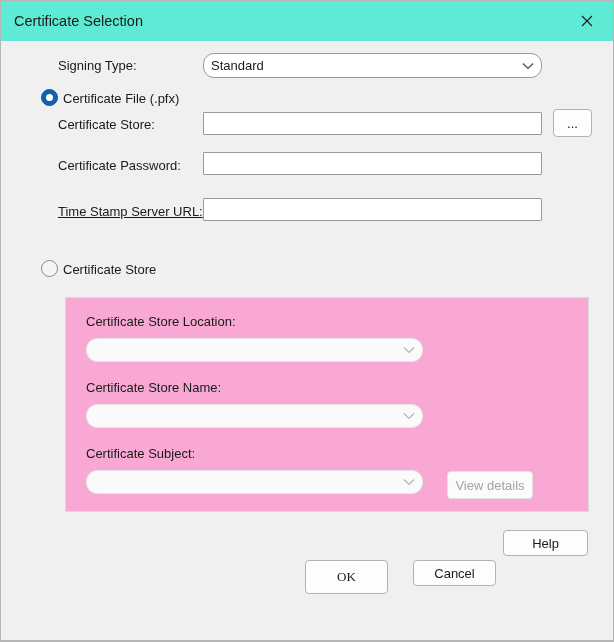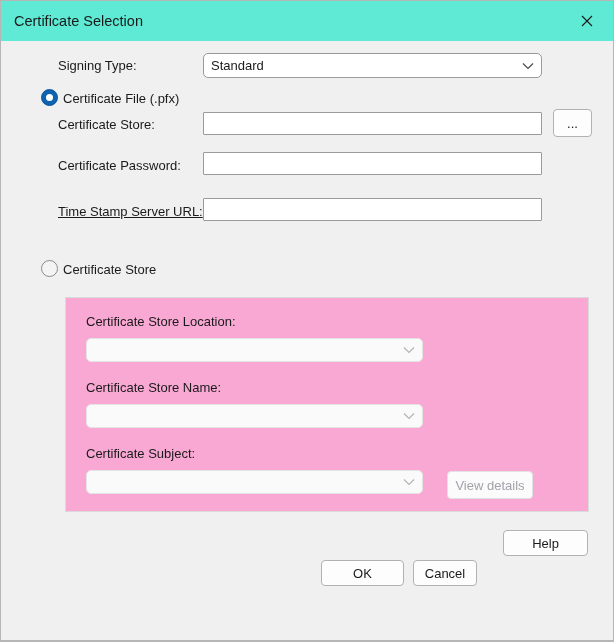--- a/index.html
+++ b/index.html
@@ -29,21 +29,21 @@
   .label{
     position:absolute;font-size:13px;color:#1a1a1a;white-space:nowrap;text-align:right;
   }
   .textbox{
     position:absolute;background:#ffffff;border:1px solid #9a9a9a;
     font-size:13px;color:#1a1a1a;padding:0 6px;border-radius:1px;
     font-family:"Liberation Sans","DejaVu Sans",sans-serif;outline:none;
   }
   .combobox{
     position:absolute;background:#ffffff;border:1px solid #9a9a9a;
-    display:flex;align-items:center;border-radius:5px;cursor:pointer;
+    display:flex;align-items:center;border-radius:11px;cursor:pointer;
   }
   .combobox .combo-value{
     flex:1;font-size:13px;color:#1a1a1a;padding:0 7px;white-space:nowrap;overflow:hidden;
   }
   .combobox .chev{display:flex;align-items:center;justify-content:center;width:26px;}
   .combobox.disabled{
     background:#fafafa;border-color:#e4e4e4;cursor:default;
   }
   .combobox.disabled .combo-value{color:#9a9a9a;}
   .radio{
@@ -151,17 +151,17 @@
       <span class="chev">
         <svg width="12" height="8" viewBox="0 0 12 8">
             <polyline points="1,1.5 6,6.5 11,1.5" fill="none" stroke="#b4b4b4" stroke-width="1.2"></polyline>
           </svg>
       </span>
     </div>
 
     <button class="btn disabled" style="left:381px;top:173px;width:86px;height:28px;">View details</button>
   </div>
 
-  <button class="btn" style="left:320px;top:559px;width:83px;height:26px;">OK</button>
-  <button class="btn" style="left:412px;top:559px;width:64px;height:26px;">Cancel</button>
+  <button class="btn" style="left:304px;top:559px;width:83px;height:34px;font-family:Liberation Serif, serif;">OK</button>
+  <button class="btn" style="left:412px;top:559px;width:83px;height:26px;">Cancel</button>
   <button class="btn" style="left:502px;top:529px;width:85px;height:26px;">Help</button>
 
 </div>
 
 </body></html>

